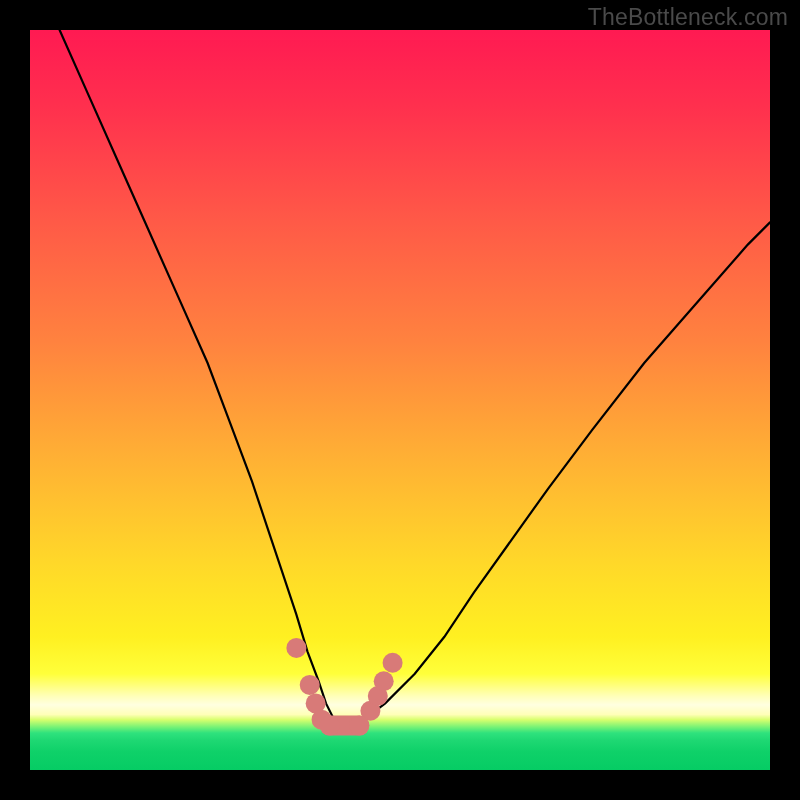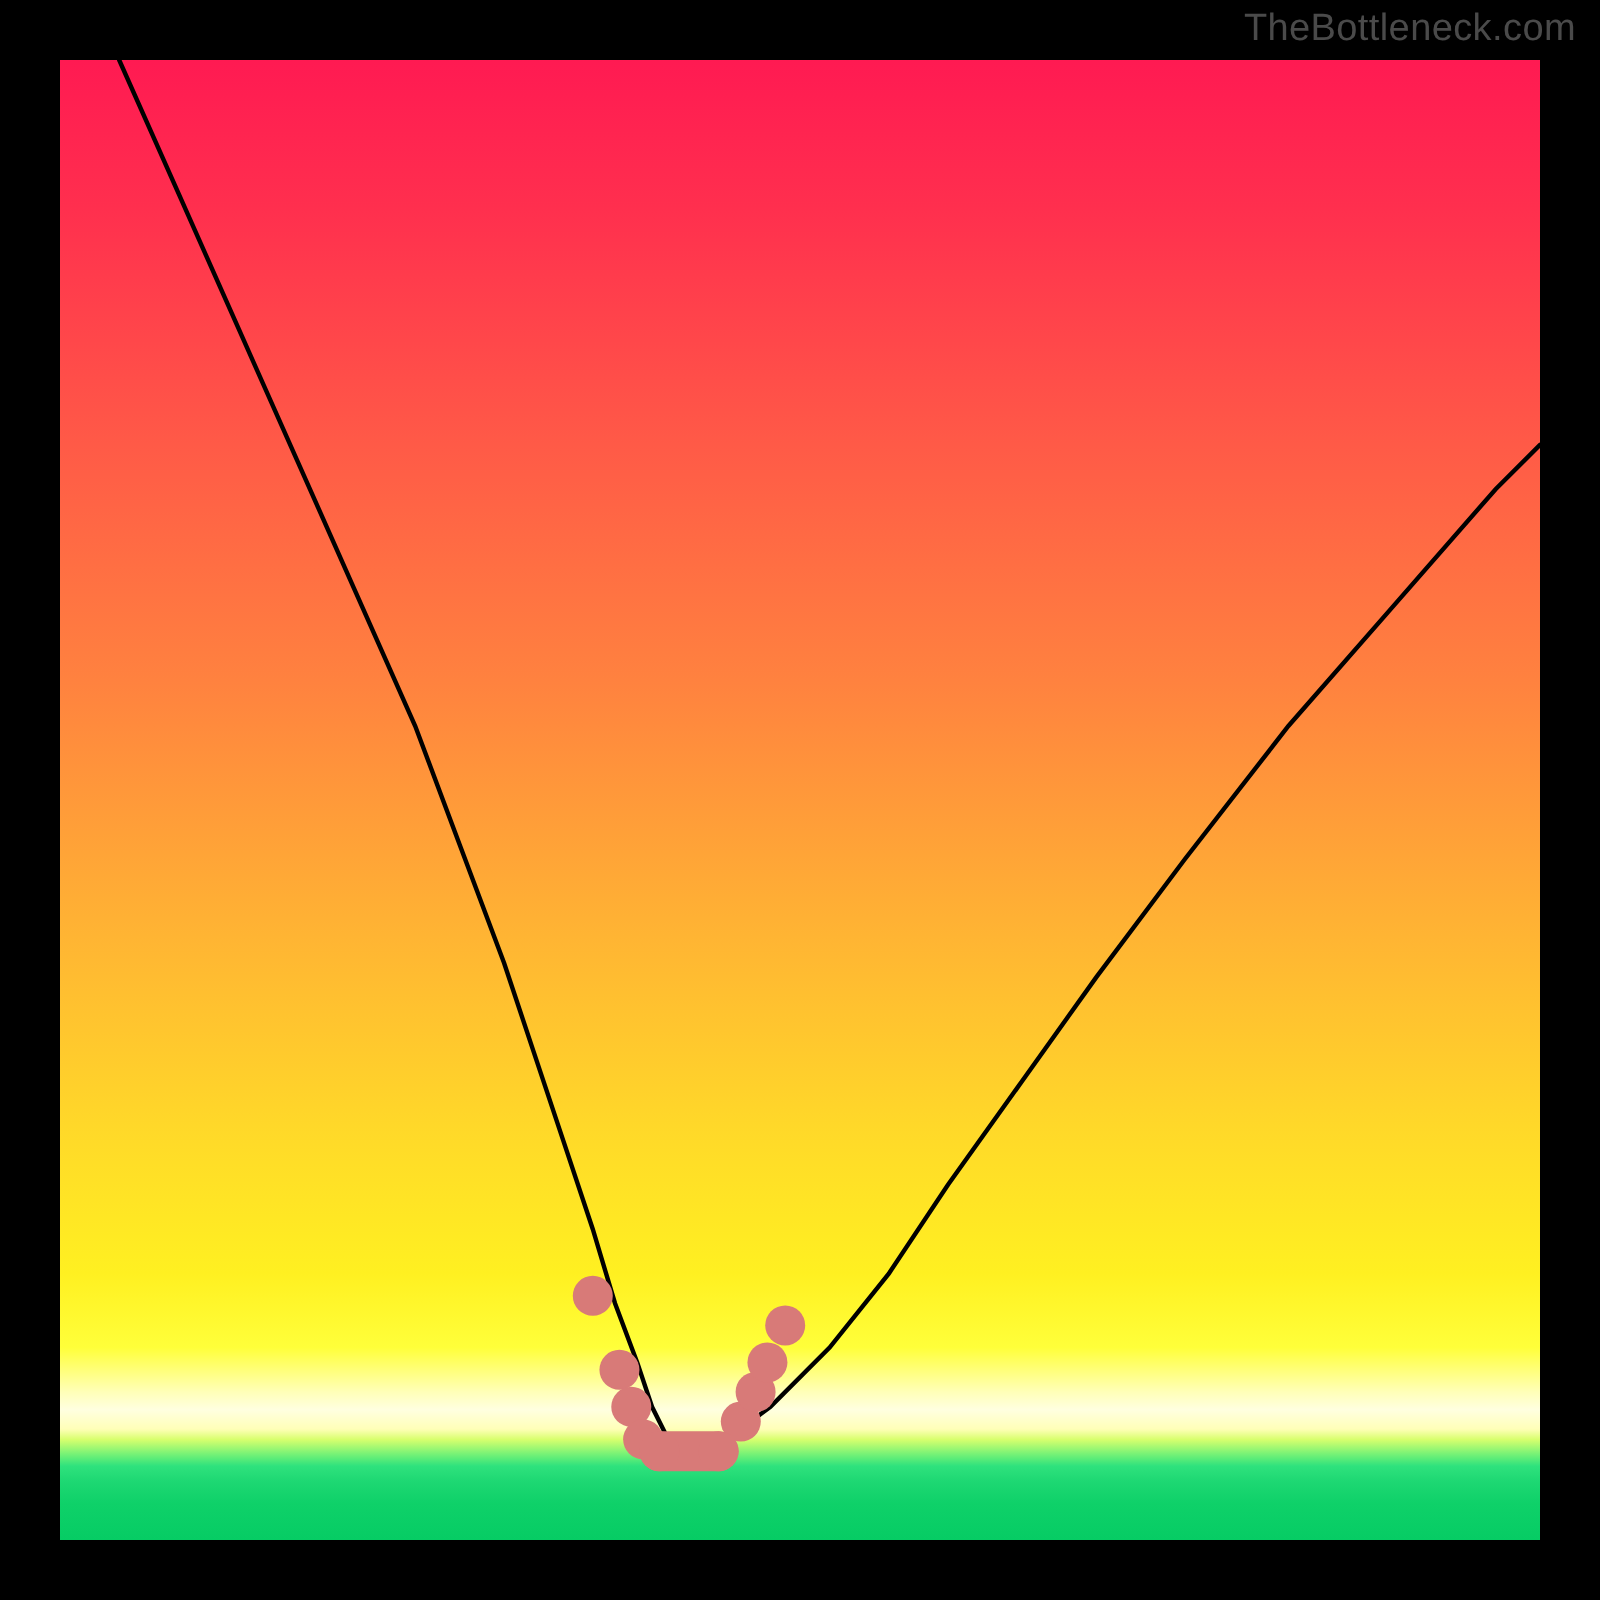--- a/index.html
+++ b/index.html
@@ -46,21 +46,21 @@
       #1ed873 96%,
       #0fd169 97.5%,
       #06cc64 100%
     );
   }
   .watermark {
     position: absolute;
     top: 4px;
     right: 12px;
     color: #4a4a4a;
-    font-size: 19px;
+    font-size: 23px;
     font-weight: 400;
     letter-spacing: 0.2px;
     text-align: right;
   }
   svg.curve {
     position: absolute;
     inset: 0;
   }
   .curve path.black {
     fill: none;

